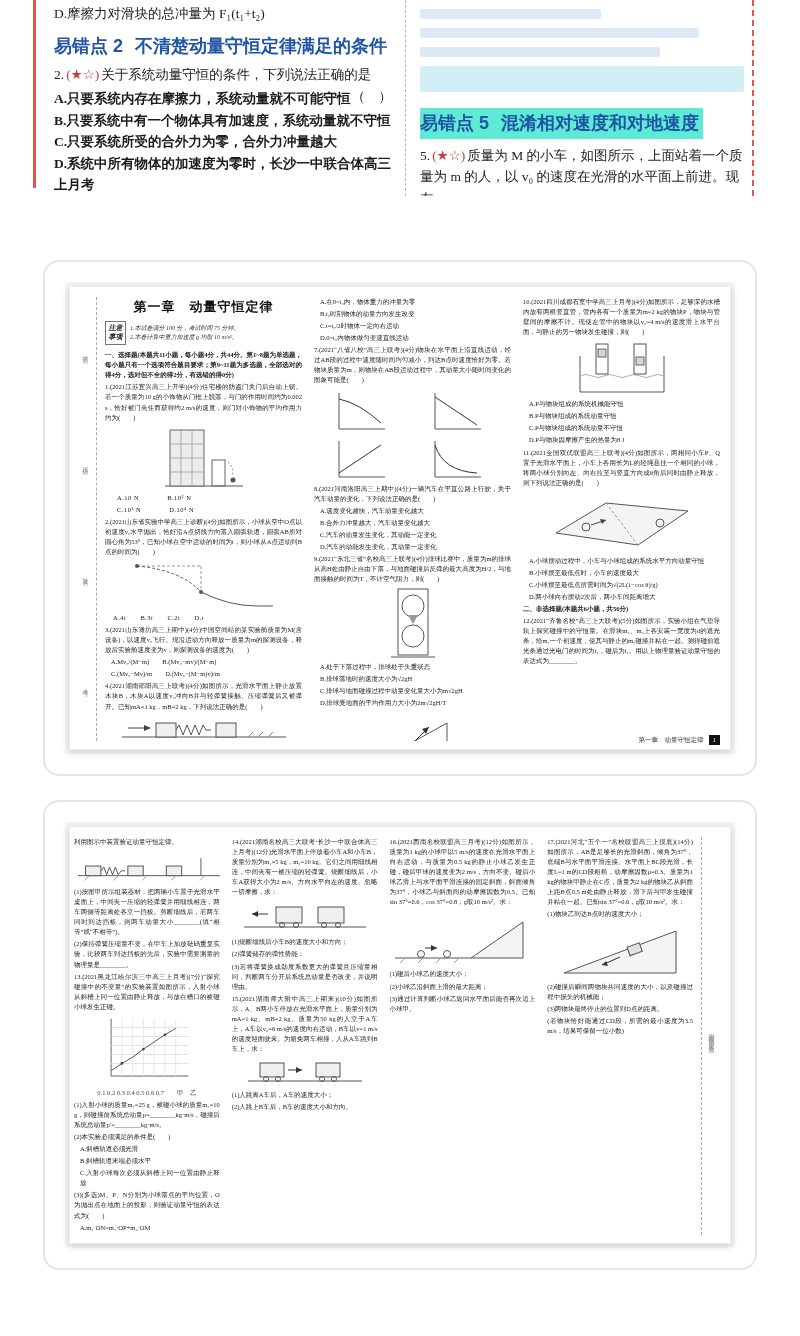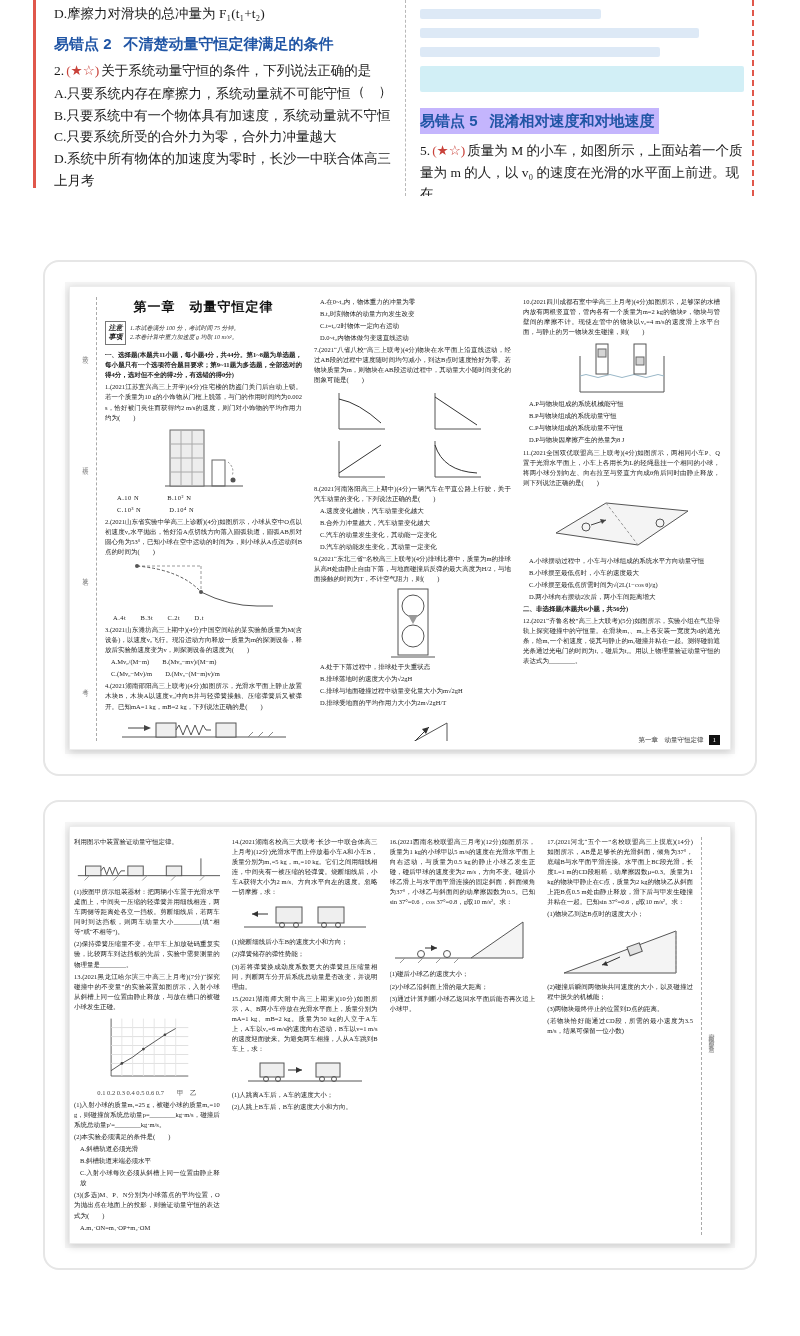--- a/index.html
+++ b/index.html
@@ -8,27 +8,27 @@
 
   
   .top{position:relative;height:196px;overflow:hidden;background:#fff;}
   .red-line-left{position:absolute;left:33px;top:0;bottom:8px;width:3px;background:#e0574b;}
   .col-divider{position:absolute;left:405px;top:0;bottom:0;border-left:1px dashed #b8b8b8;}
   .red-line-right{position:absolute;left:752px;top:0;bottom:0;border-left:2px dashed #e0574b;}
   .top-left{position:absolute;left:54px;top:0;width:338px;font-size:13.5px;line-height:1.6;}
   .top-right{position:absolute;left:420px;top:0;width:324px;font-size:13.5px;line-height:1.6;}
   .cut{margin:3px 0 0;}
   .err-head{margin:7px 0 4px;font-family:"Liberation Sans","DejaVu Sans",sans-serif;
-            font-weight:bold;color:#2055a5;font-size:15px;}
+            font-weight:bold;color:#2055a5;font-size:18px;}
   .err-label{margin-right:12px;}
-  .hl5{background:#c4b5fd;display:inline-block;padding:1px 4px 1px 0;}
+  .hl5{background:#5eead4;display:inline-block;padding:1px 4px 1px 0;}
   .qline{margin:2px 0;}
   .star{color:#c9423a;margin:0 2px;}
   .paren{float:right;}
-  .opt-line{margin:0;}
+  .opt-line{margin:0;font-weight:bold;}
   .bar{height:10px;border-radius:2px;background:#d7e5f4;margin:9px 0;opacity:.85;}
   .cyanblock{height:26px;background:#c7ebf4;opacity:.8;border-radius:2px;margin:9px 0;}
 
   
   .banner{text-align:center;padding:34px 0 24px;font-family:"Liberation Sans","DejaVu Sans",sans-serif;}
   .banner-title{font-size:63px;font-weight:900;color:#0c0c0c;letter-spacing:4px;margin:0;line-height:1.2;}
   .banner-sub{font-size:27px;font-weight:600;color:#151515;margin:16px 0 0;letter-spacing:2px;line-height:1.3;}
 
   
   .spread{width:714px;margin:6px auto 24px;border:2px solid #e6e6e6;border-radius:16px;

